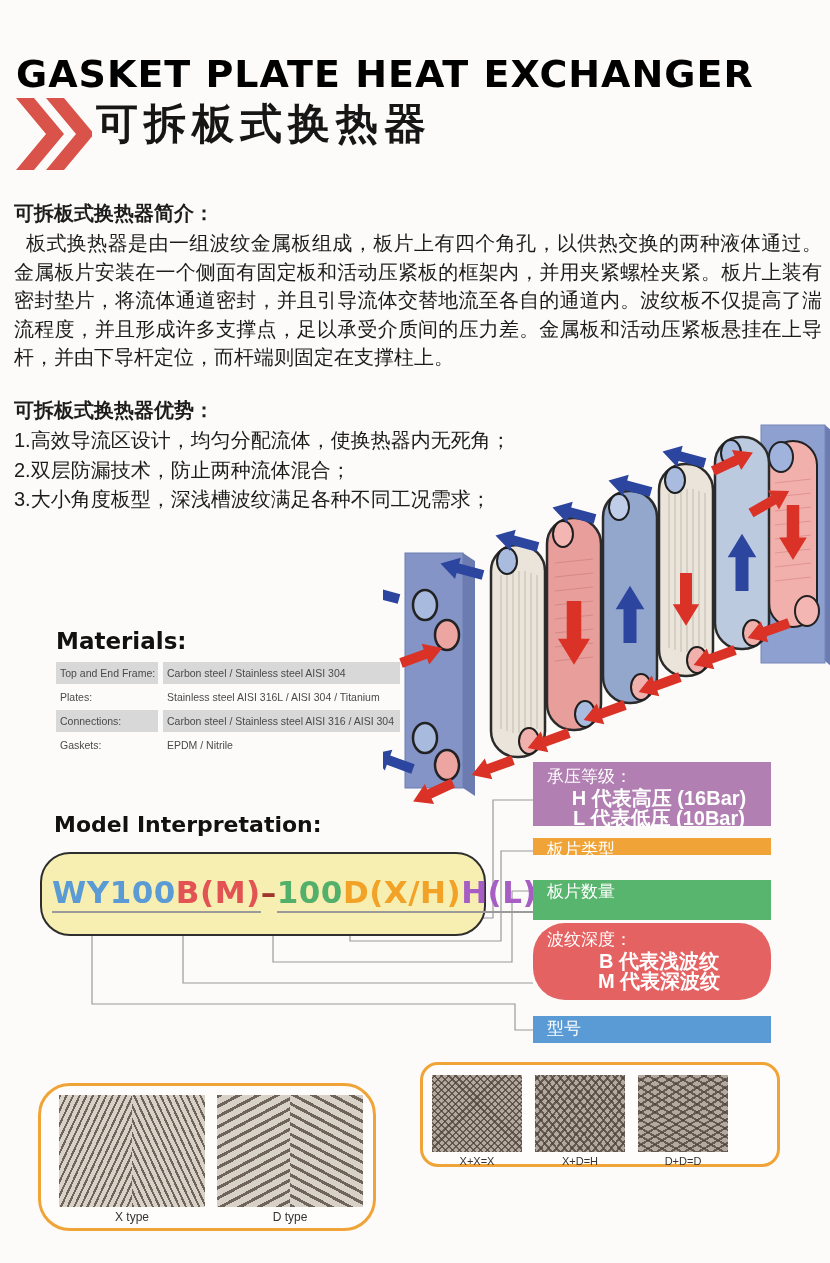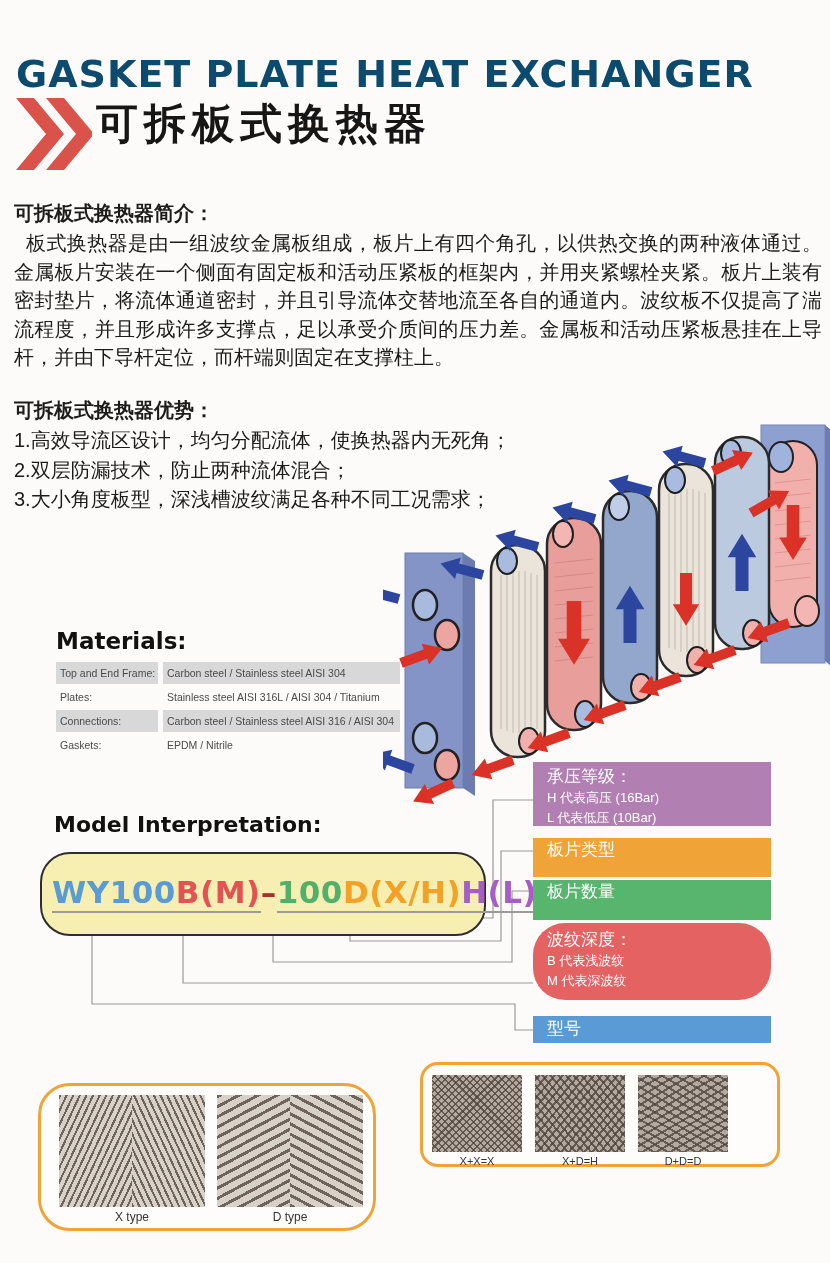--- a/index.html
+++ b/index.html
@@ -7,21 +7,21 @@
   body {
     position:relative; width:830px; height:1263px;
     background:#fdfbf9; overflow:hidden;
     font-family:"Liberation Sans","DejaVu Sans",sans-serif;
     color:#222;
   }
   .abs { position:absolute; }
 
   
   .title-en { left:16px; top:52px; font-size:38px; font-weight:900; letter-spacing:1px;
-              color:#0c4a6e; font-family:"DejaVu Sans","Liberation Sans",sans-serif; }
+              color:#000000; font-family:"DejaVu Sans","Liberation Sans",sans-serif; }
   .title-zh { left:96px; top:96px; font-size:42px; font-weight:600; letter-spacing:6px; color:#161616; }
   .chevron-wrap { left:12px; top:92px; }
 
   
   .sec-heading { font-size:20px; font-weight:600; color:#1c1c1c; }
   .intro-h { left:14px; top:200px; }
   .intro-p { left:14px; top:229px; width:808px; font-size:20px; line-height:28.6px;
              text-indent:0.6em; color:#1c1c1c; font-weight:500; text-align:justify; }
   .adv-h { left:14px; top:397px; }
   .adv-list { left:14px; top:426px; width:600px; font-size:20px; line-height:29.5px; color:#1c1c1c; font-weight:500; }
@@ -43,23 +43,23 @@
                border:2.5px solid #2e2e2e; border-radius:30px; }
   .model-code { position:absolute; left:10px; top:20px; width:430px; white-space:nowrap;
                 font-size:31px; font-weight:800; letter-spacing:0.5px;
                 font-family:"DejaVu Sans",sans-serif; }
   .model-code .seg { border-bottom:2px solid #9a9a9a; padding-bottom:1px;margin-top:16px; }
   .model-code .seg.noline { border-bottom:none; }
 
   
   .legend { left:533px; width:238px; color:#fff; }
   .legend .l1 { font-size:17px; font-weight:400; line-height:22px; }
-  .legend .ln { font-size:13px; font-weight:400; line-height:20px; }
+  .legend .ln { font-size:20px; font-weight:700; line-height:20px;text-align:center; }
   .lg-pressure { top:762px; height:64px; padding:4px 0 0 14px; }
-  .lg-type     { top:838px; height:39px; padding:1px 0 16px 14px; }
+  .lg-type     { top:838px; height:17px; padding:1px 0 16px 14px; }
   .lg-count    { top:880px; height:40px; padding:1px 0 0 14px; }
   .lg-depth    { top:923px; height:77px; padding:6px 0 0 14px;border-radius:32px; }
   .lg-model    { top:1016px; height:27px; padding:2px 0 0 14px; }
 
   
   .panel-l { left:38px; top:1036px; width:338px; height:148px; background:#fffdfb;
              border:3px solid #f0a437; border-radius:32px;margin-top:47px; }
   .panel-r { left:420px; top:1062px; width:360px; height:105px; background:#fffdfb;
              border:3px solid #f0a437; border-radius:18px; }
   .tile { position:absolute; display:flex; overflow:hidden; }

